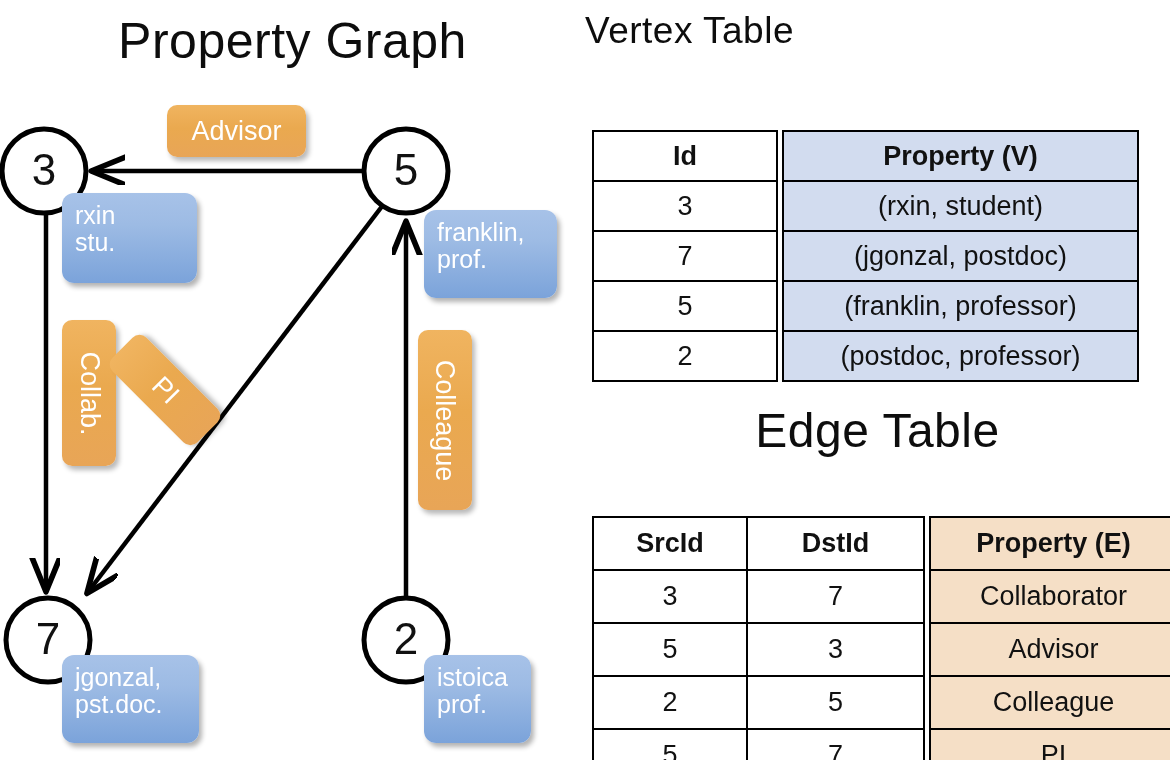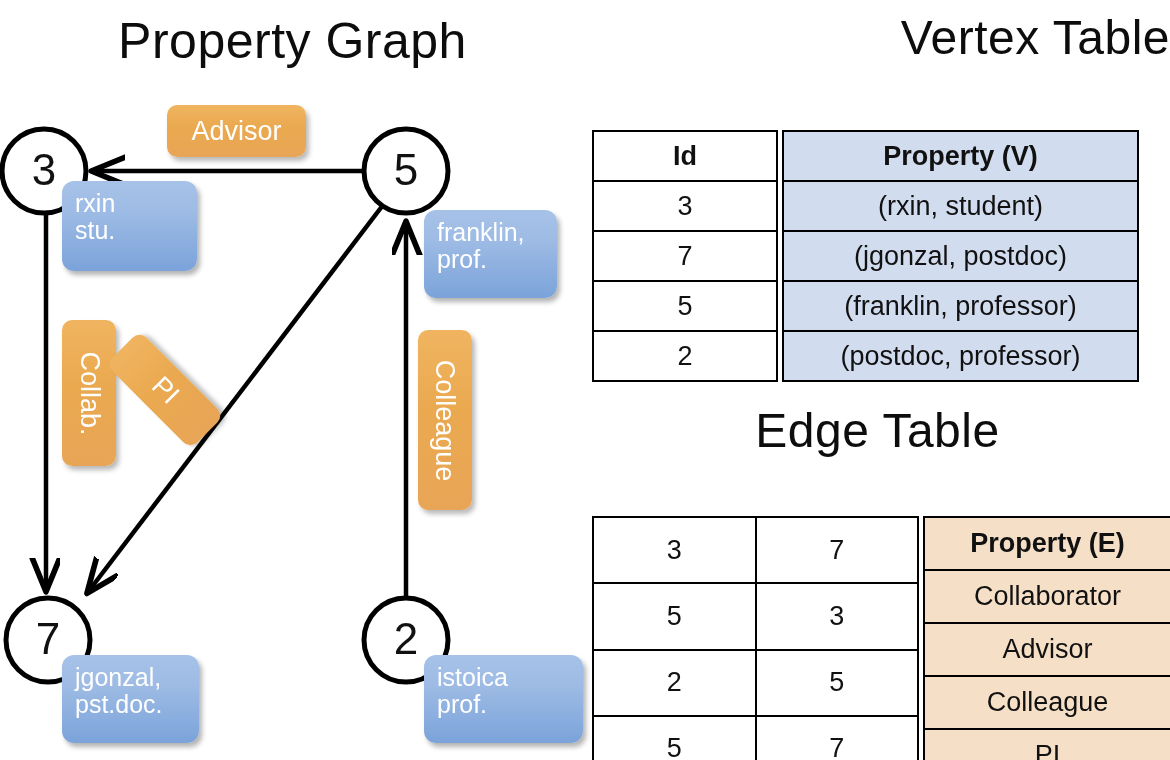--- a/index.html
+++ b/index.html
@@ -15,21 +15,21 @@
   
   .title{
     position:absolute;
     font-family:"Liberation Sans", sans-serif;
     font-weight:300;
     color:#0d0d0d;
     letter-spacing:.5px;
     white-space:nowrap;
   }
   #graph-title{left:0;top:12px;width:585px;text-align:center;font-size:50px;}
-  #vertex-title{left:585px;top:10px;width:585px;text-align:right;font-size:48px;}
+  #vertex-title{left:585px;top:10px;width:585px;text-align:left;font-size:37px;}
   #edge-title{left:585px;top:403px;width:585px;text-align:center;font-size:48px;}
 
   
   #graph-svg{position:absolute;left:0;top:0;width:585px;height:760px;}
 
   
   .node-label{
     position:absolute;
     font-size:44px;
     color:#111;
@@ -137,33 +137,33 @@
     <circle cx="406" cy="171" r="42" fill="#fff" stroke="#000" stroke-width="5"></circle>
     <circle cx="48" cy="640" r="42" fill="#fff" stroke="#000" stroke-width="5"></circle>
     <circle cx="406" cy="640" r="42" fill="#fff" stroke="#000" stroke-width="5"></circle>
   </svg>
 
   <div class="node-label" style="left:14px;top:145px;width:60px;">3</div>
   <div class="node-label" style="left:376px;top:145px;width:60px;">5</div>
   <div class="node-label" style="left:18px;top:614px;width:60px;">7</div>
   <div class="node-label" style="left:376px;top:614px;width:60px;">2</div>
 
-  <div class="prop-box" style="left:62px;top:181px;width:135px;height:90px;">
+  <div class="prop-box" style="left:62px;top:193px;width:135px;height:90px;">
     <span>rxin</span>
     <span>stu.</span>
   </div>
   <div class="prop-box" style="left:424px;top:190px;width:133px;height:88px;margin-top:20px;">
     <span>franklin,</span>
     <span>prof.</span>
   </div>
   <div class="prop-box" style="left:62px;top:655px;width:137px;height:88px;">
     <span>jgonzal,</span>
     <span>pst.doc.</span>
   </div>
-  <div class="prop-box" style="left:424px;top:655px;width:159px;height:88px;">
+  <div class="prop-box" style="left:424px;top:655px;width:107px;height:88px;">
     <span>istoica</span>
     <span>prof.</span>
   </div>
 
   <div class="elabel" style="left:167px;top:105px;width:139px;height:52px;">
     <span class="txt">Advisor</span>
   </div>
 
   <div class="elabel vert" style="left:62px;top:320px;width:54px;height:146px;">
     <span class="txt">Collab.</span>
@@ -215,20 +215,24 @@
       <tr>
             <td>(postdoc, professor)</td>
           </tr>
     </tbody>
       </table>
   </div>
 
   <div class="tblwrap" style="left:592px;top:490px;">
     <table class="gt" id="etable-ids">
       <tbody>
+          <tr>
+        <th style="width:152px">SrcId</th>
+        <th style="width:175px">DstId</th>
+      </tr>
       <tr>
         <td>3</td>
         <td>7</td>
       </tr>
       <tr>
         <td>5</td>
         <td>3</td>
       </tr>
       <tr>
         <td>2</td>

